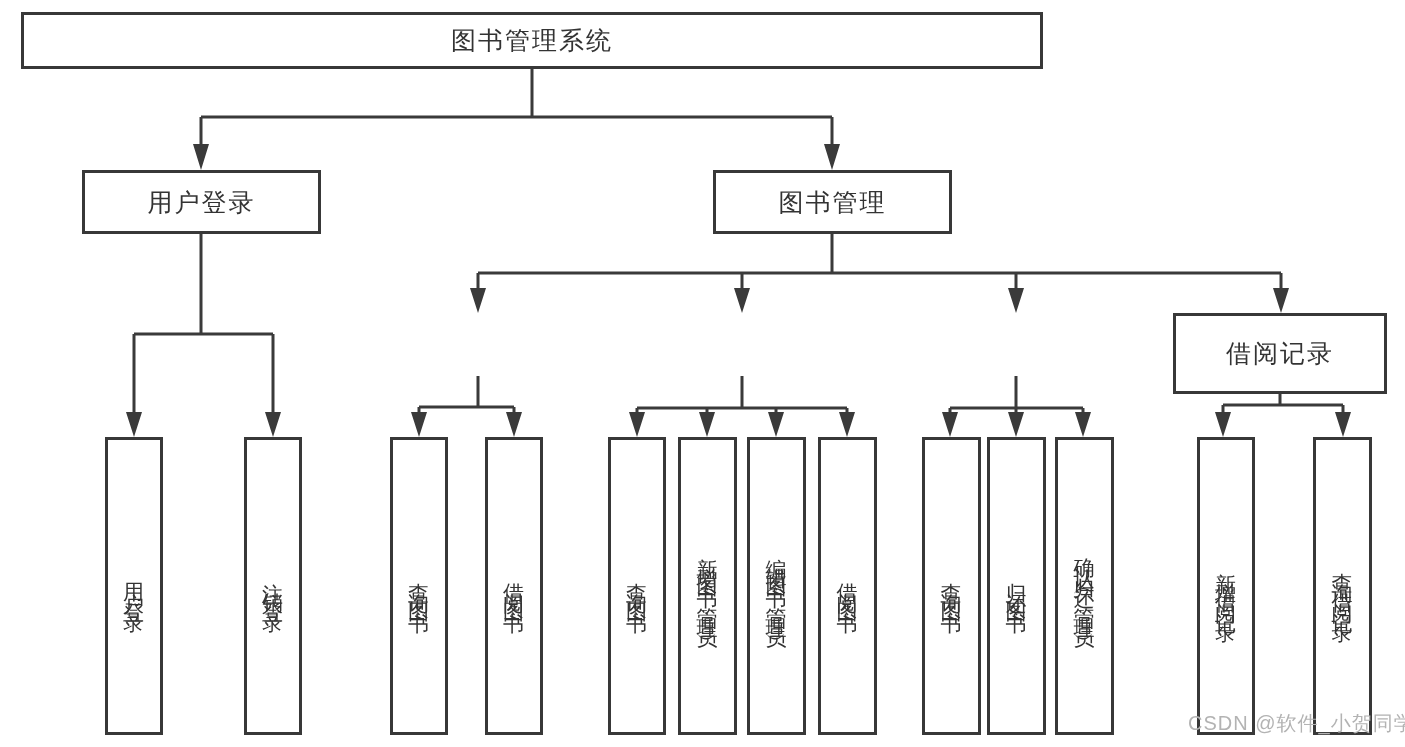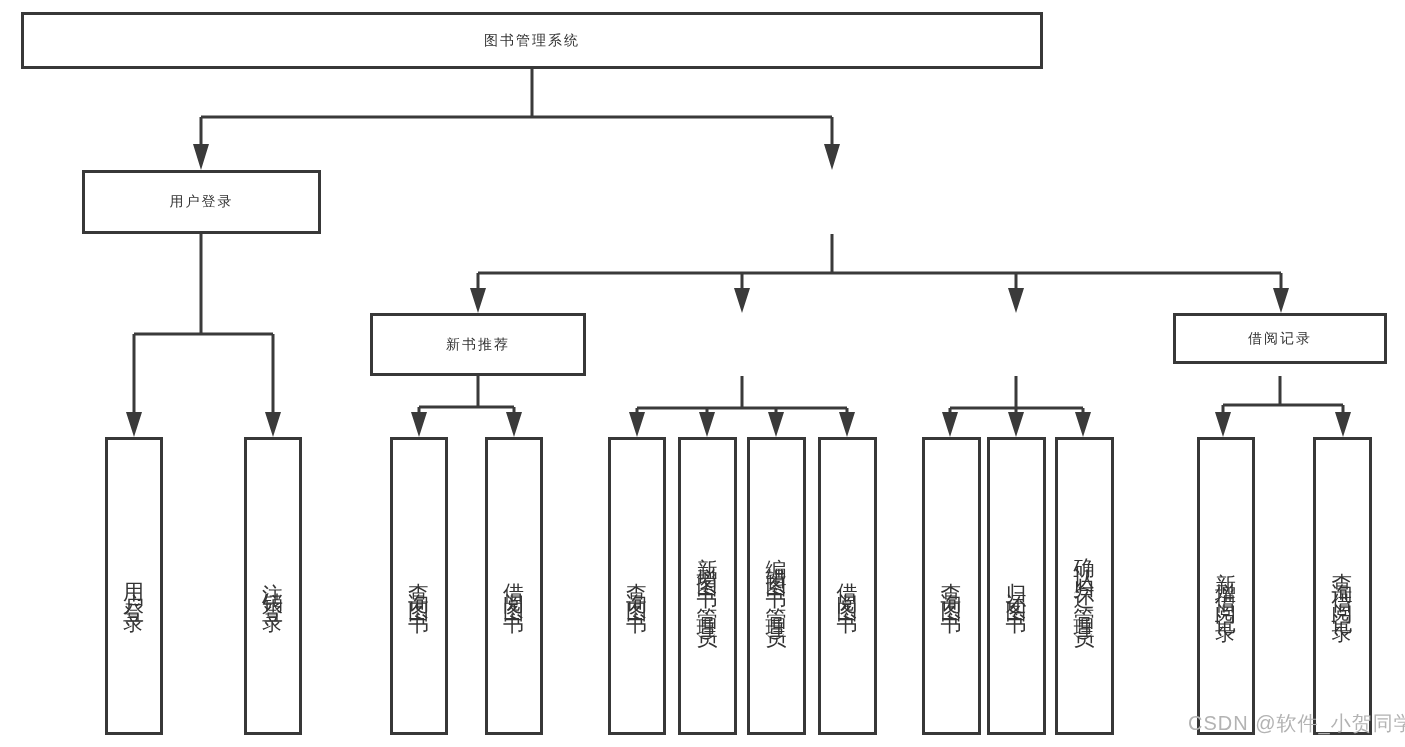--- a/index.html
+++ b/index.html
@@ -15,21 +15,21 @@
     position:absolute;
     box-sizing:border-box;
     border:3px solid #383838;
     background:#ffffff;
     color:#333333;
     display:flex;
     align-items:center;
     justify-content:center;
     z-index:2;
   }
-  .h-node { font-size:14px; letter-spacing:2px; font-weight:400; }
+  .h-node { font-size:25px; letter-spacing:2px; font-weight:400; }
   .leaf span {
     writing-mode:vertical-rl;
     text-orientation:mixed;
     font-size:21px;
     letter-spacing:10px;
     line-height:1;
     white-space:nowrap;
   }
   .watermark {
     position:absolute;
@@ -66,23 +66,23 @@
       M629 412 L645 412 L637 437 Z M699 412 L715 412 L707 437 Z
       M768 412 L784 412 L776 437 Z M839 412 L855 412 L847 437 Z
       M942 412 L958 412 L950 437 Z M1008 412 L1024 412 L1016 437 Z
       M1075 412 L1091 412 L1083 437 Z
       M1215 412 L1231 412 L1223 437 Z M1335 412 L1351 412 L1343 437 Z"></path>
   </svg>
 
   <div class="node h-node" style="left:21px; top:12px; width:1022px; height:57px;">图书管理系统</div>
 
   <div class="node h-node" style="left:82px; top:170px; width:239px; height:64px;">用户登录</div>
+  <div class="node h-node" style="left:713px; top:170px; width:239px; height:64px;">图书管理</div>
 
-  <div class="node h-node" style="left:370px; top:313px; width:216px; height:63px;">新书推荐</div>
-  <div class="node h-node" style="left:1173px; top:313px; width:214px; height:51px;">借阅记录</div>
+  <div class="node h-node" style="left:1173px; top:313px; width:214px; height:81px;">借阅记录</div>
 
   <div class="node leaf" style="left:105px; top:437px; width:58px; height:298px;">
       <span>用户登录</span>
     </div>
   <div class="node leaf" style="left:244px; top:437px; width:58px; height:298px;">
       <span>注销登录</span>
     </div>
 
   <div class="node leaf" style="left:390px; top:437px; width:58px; height:298px;">
       <span>查询图书</span>

